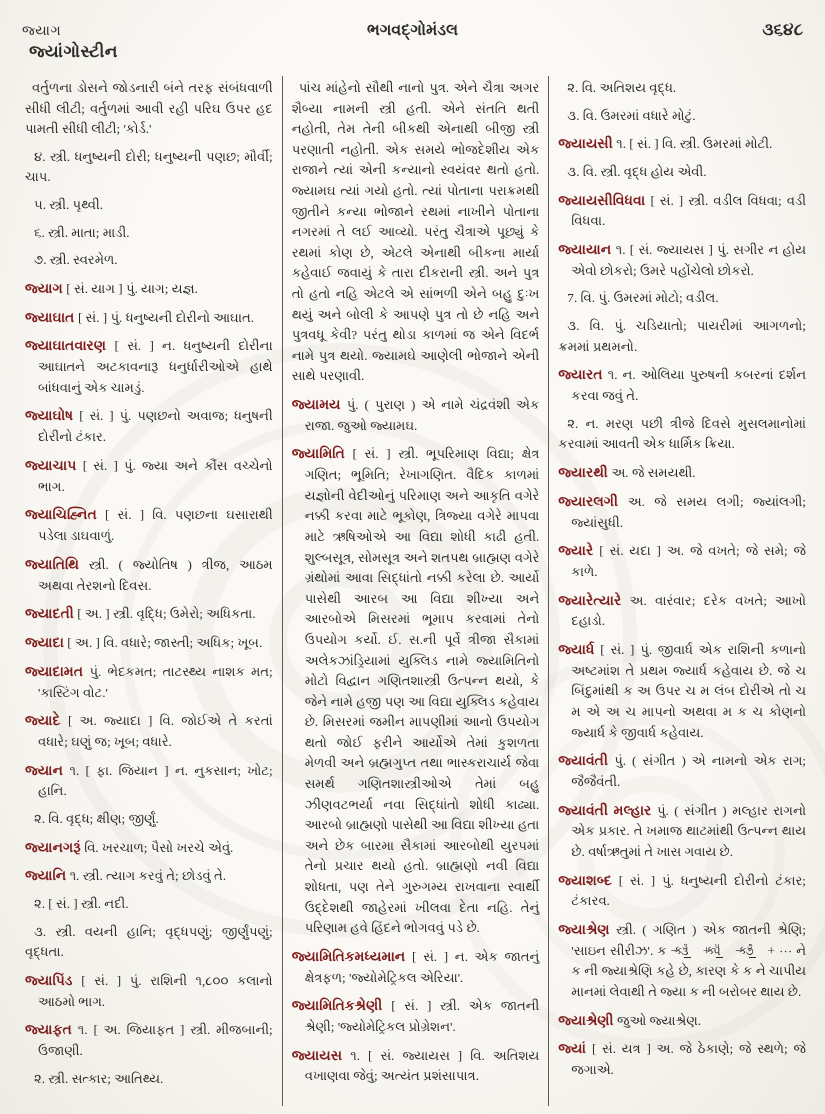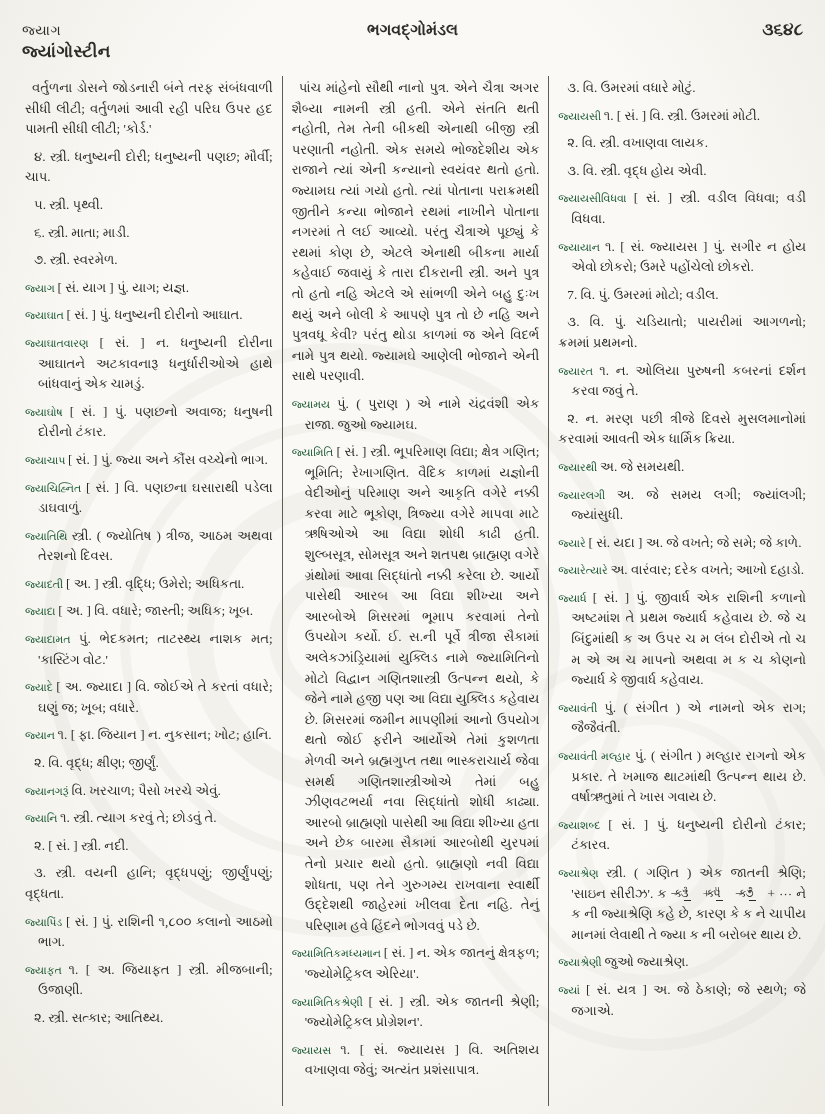--- a/index.html
+++ b/index.html
@@ -13,37 +13,37 @@
   .watermark{position:absolute;pointer-events:none;opacity:0.05;}
   .page-inner{position:absolute;inset:0;}
   .header{
     display:grid;grid-template-columns:1fr auto 1fr;align-items:baseline;
     padding:20px 22px 0 22px;
   }
   .guide-word{font-size:14px;letter-spacing:.5px;}
   .book-title{font-size:16px;font-weight:bold;text-align:right;}
   .page-num{font-size:17px;font-weight:bold;text-align:right;margin-left:33px;}
   .subhead{
-    padding:2px 22px 0 22px;font-size:17px;font-weight:bold;letter-spacing:.5px;
+    padding:2px 22px 0 29px;font-size:17px;font-weight:bold;letter-spacing:.5px;
   }
   .columns{
     position:absolute;top:76px;left:16px;right:10px;bottom:8px;
     display:flex;
   }
   .col{
     flex:1 1 0;padding:2px 9px 0 9px;
     font-size:13.2px;line-height:1.56;text-align:justify;
     overflow:hidden;
   }
   .col + .col{border-left:1px solid #5f5c54;}
   p.para{margin:0 0 7px 0;}
   p.entry{padding-left:13px;text-indent:-13px;}
   p.sub{text-indent:9px;}
   p.cont{text-indent:7px;}
-  .headword{font-weight:normal;color:#14532d;font-size:11px;}
+  .headword{font-weight:bold;color:#7f1d1d;font-size:14px;}
   .frac{
     display:inline-flex;flex-direction:row;align-items:center;
     vertical-align:middle;line-height:1.05;font-size:.88em;margin:0 2px;
   }
   .fr-top{border-bottom:1px solid #2e2c27;padding:0 3px;}
   .fr-top sup{font-size:.72em;line-height:0;}
   .fr-bot{padding:0 3px;}
 </style>
 </head>
 <body>
@@ -100,23 +100,23 @@
       </div>
     <div class="col">
         <p class="para cont">પાંચ માંહેનો સૌથી નાનો પુત્ર. એને ચૈત્રા અગર શૈબ્યા નામની સ્ત્રી હતી. એને સંતતિ થતી નહોતી, તેમ તેની બીકથી એનાથી બીજી સ્ત્રી પરણાતી નહોતી. એક સમયે ભોજદેશીય એક રાજાને ત્યાં એની કન્યાનો સ્વયંવર થતો હતો. જ્યામઘ ત્યાં ગયો હતો. ત્યાં પોતાના પરાક્રમથી જીતીને કન્યા ભોજાને રથમાં નાખીને પોતાના નગરમાં તે લઈ આવ્યો. પરંતુ ચૈત્રાએ પૂછ્યું કે રથમાં કોણ છે, એટલે એનાથી બીકના માર્યા કહેવાઈ જવાયું કે તારા દીકરાની સ્ત્રી. અને પુત્ર તો હતો નહિ એટલે એ સાંભળી એને બહુ દુઃખ થયું અને બોલી કે આપણે પુત્ર તો છે નહિ અને પુત્રવધૂ કેવી? પરંતુ થોડા કાળમાં જ એને વિદર્ભ નામે પુત્ર થયો. જ્યામઘે આણેલી ભોજાને એની સાથે પરણાવી.</p>
         <p class="para entry"><b class="headword">જ્યામય </b>પું. ( પુરાણ ) એ નામે ચંદ્રવંશી એક રાજા. જુઓ જ્યામઘ.</p>
         <p class="para entry"><b class="headword">જ્યામિતિ </b>[ સં. ] સ્ત્રી. ભૂપરિમાણ વિદ્યા; ક્ષેત્ર ગણિત; ભૂમિતિ; રેખાગણિત. વૈદિક કાળમાં યજ્ઞોની વેદીઓનું પરિમાણ અને આકૃતિ વગેરે નક્કી કરવા માટે ભૂકોણ, ત્રિજ્યા વગેરે માપવા માટે ઋષિઓએ આ વિદ્યા શોધી કાઢી હતી. શુલ્બસૂત્ર, સોમસૂત્ર અને શતપથ બ્રાહ્મણ વગેરે ગ્રંથોમાં આવા સિદ્ધાંતો નક્કી કરેલા છે. આર્યો પાસેથી આરબ આ વિદ્યા શીખ્યા અને આરબોએ મિસરમાં ભૂમાપ કરવામાં તેનો ઉપયોગ કર્યો. ઈ. સ.ની પૂર્વે ત્રીજા સૈકામાં અલેકઝાંડ્રિયામાં યુક્લિડ નામે જ્યામિતિનો મોટો વિદ્વાન ગણિતશાસ્ત્રી ઉત્પન્ન થયો, કે જેને નામે હજી પણ આ વિદ્યા યુક્લિડ કહેવાય છે. મિસરમાં જમીન માપણીમાં આનો ઉપયોગ થતો જોઈ ફરીને આર્યોએ તેમાં કુશળતા મેળવી અને બ્રહ્મગુપ્ત તથા ભાસ્કરાચાર્ય જેવા સમર્થ ગણિતશાસ્ત્રીઓએ તેમાં બહુ ઝીણવટભર્યા નવા સિદ્ધાંતો શોધી કાઢ્યા. આરબો બ્રાહ્મણો પાસેથી આ વિદ્યા શીખ્યા હતા અને છેક બારમા સૈકામાં આરબોથી યુરપમાં તેનો પ્રચાર થયો હતો. બ્રાહ્મણો નવી વિદ્યા શોધતા, પણ તેને ગુરુગમ્ય રાખવાના સ્વાર્થી ઉદ્દેશથી જાહેરમાં ખીલવા દેતા નહિ. તેનું પરિણામ હવે હિંદને ભોગવવું પડે છે.</p>
         <p class="para entry"><b class="headword">જ્યામિતિકમધ્યમાન </b>[ સં. ] ન. એક જાતનું ક્ષેત્રફળ; 'જ્યોમેટ્રિકલ એરિયા'.</p>
         <p class="para entry"><b class="headword">જ્યામિતિકશ્રેણી </b>[ સં. ] સ્ત્રી. એક જાતની શ્રેણી; 'જ્યોમેટ્રિકલ પ્રોગ્રેશન'.</p>
         <p class="para entry"><b class="headword">જ્યાયસ </b>૧. [ સં. જ્યાયસ ] વિ. અતિશય વખાણવા જેવું; અત્યંત પ્રશંસાપાત્ર.</p>
       </div>
     <div class="col">
+        <p class="para sub">૨. વિ. અતિશય વૃદ્ધ.</p>
         <p class="para sub">૩. વિ. ઉમરમાં વધારે મોટું.</p>
         <p class="para entry"><b class="headword">જ્યાયસી </b>૧. [ સં. ] વિ. સ્ત્રી. ઉમરમાં મોટી.</p>
-        <p class="para sub">૨. વિ. સ્ત્રી. વખાણવા લાયક.</p>
         <p class="para sub">૩. વિ. સ્ત્રી. વૃદ્ધ હોય એવી.</p>
         <p class="para entry"><b class="headword">જ્યાયસીવિધવા </b>[ સં. ] સ્ત્રી. વડીલ વિધવા; વડી વિધવા.</p>
         <p class="para entry"><b class="headword">જ્યાયાન </b>૧. [ સં. જ્યાયસ ] પું. સગીર ન હોય એવો છોકરો; ઉમરે પહોંચેલો છોકરો.</p>
         <p class="para sub">7. વિ. પું. ઉમરમાં મોટો; વડીલ.</p>
         <p class="para sub">૩. વિ. પું. ચડિયાતો; પાયરીમાં આગળનો; ક્રમમાં પ્રથમનો.</p>
         <p class="para entry"><b class="headword">જ્યારત </b>૧. ન. ઓલિયા પુરુષની કબરનાં દર્શન કરવા જવું તે.</p>
         <p class="para sub">૨. ન. મરણ પછી ત્રીજે દિવસે મુસલમાનોમાં કરવામાં આવતી એક ધાર્મિક ક્રિયા.</p>
         <p class="para entry"><b class="headword">જ્યારથી </b>અ. જે સમયથી.</p>
         <p class="para entry"><b class="headword">જ્યારલગી </b>અ. જે સમય લગી; જ્યાંલગી; જ્યાંસુધી.</p>
         <p class="para entry"><b class="headword">જ્યારે </b>[ સં. યદા ] અ. જે વખતે; જે સમે; જે કાળે.</p>

